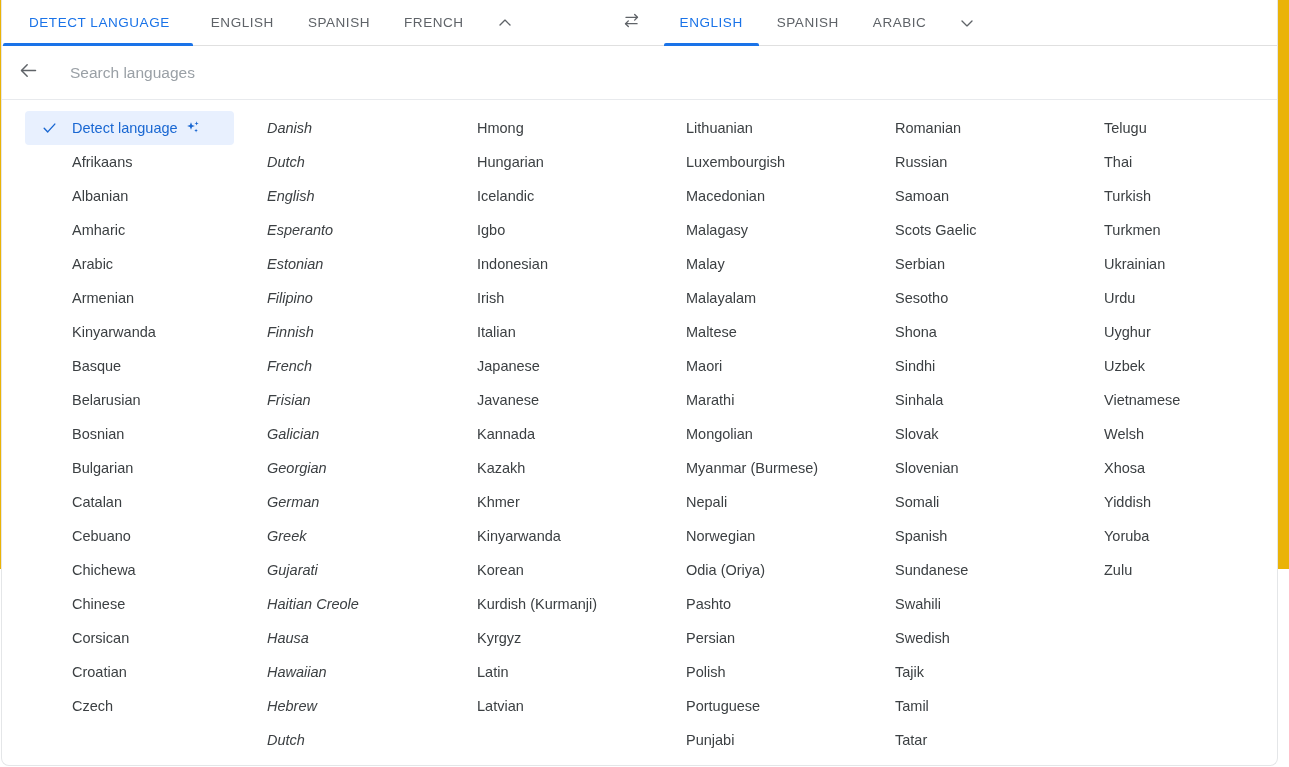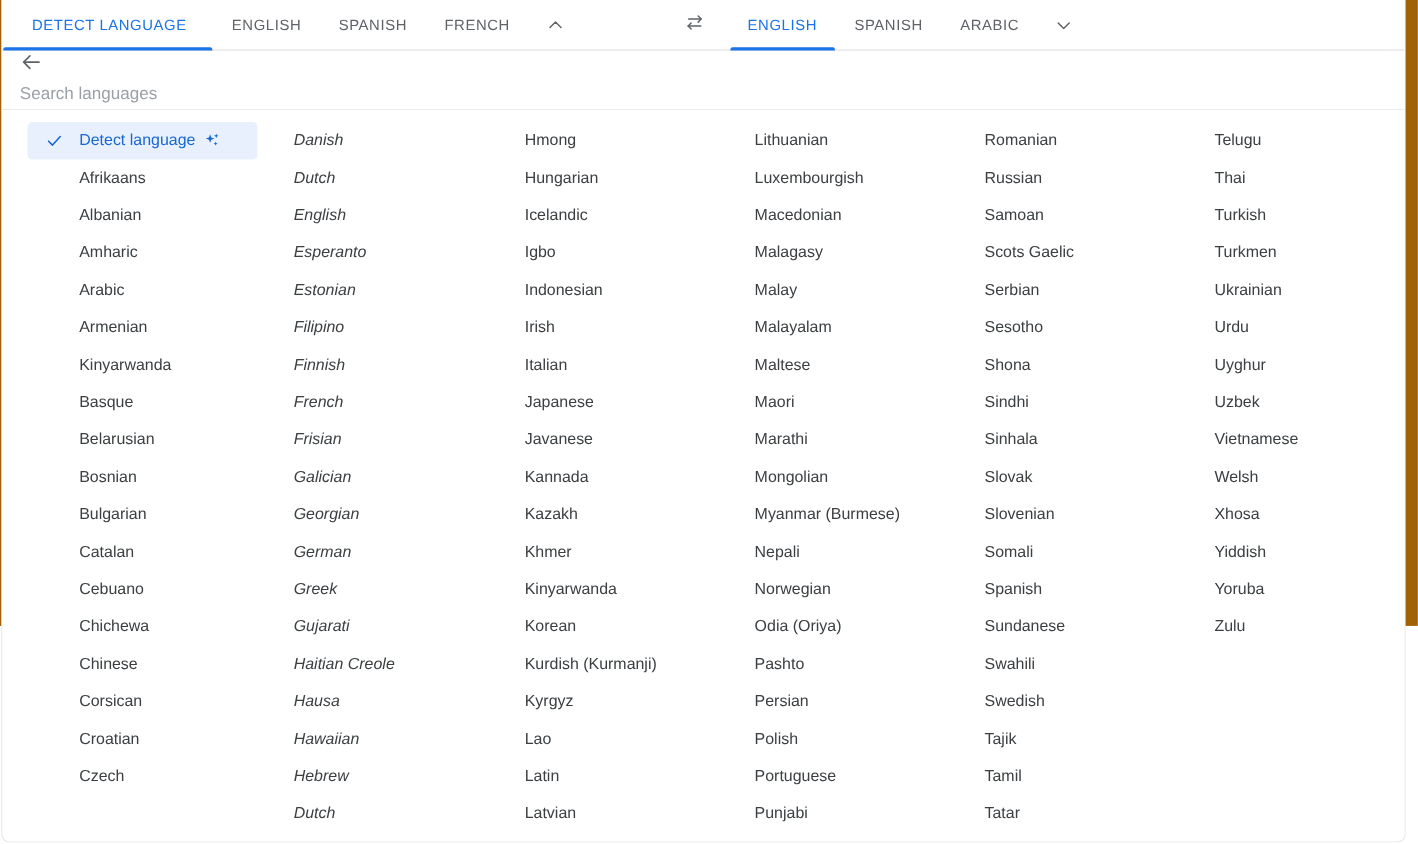--- a/index.html
+++ b/index.html
@@ -12,21 +12,21 @@
   }
   body {
     font-family: "Liberation Sans", sans-serif;
     -webkit-font-smoothing: antialiased;
   }
 
   .page {
     position: relative;
     width: 1289px;
     height: 569px;
-    background: #a16207;
+    background: #eab308;
     box-sizing: border-box;
   }
 
   
   .card {
     position: absolute;
     left: 1px;
     top: 0;
     width: 1277px;
     height: 766px;
@@ -104,25 +104,24 @@
     justify-content: center;
     width: 62px;
     margin-left: 72px;
   }
 
   .spacer-flex { flex: 1 1 auto; }
 
   
   .searchrow {
     display: flex;
-    align-items: flex-start;
+    align-items: center;
     height: 53px;
     border-bottom: 1px solid #e8eaed;
     background: #ffffff;
-    flex-direction: column;
   }
   .back-btn {
     width: 52px;
     display: flex;
     align-items: center;
     justify-content: center;
     color: #5f6368;
     cursor: pointer;
   }
   .search-input {
@@ -440,23 +439,20 @@
             <div class="langitem">
               <span class="lang-label">Korean</span>
             </div>
             <div class="langitem">
               <span class="lang-label">Kurdish (Kurmanji)</span>
             </div>
             <div class="langitem">
               <span class="lang-label">Kyrgyz</span>
             </div>
             <div class="langitem">
-              <span class="lang-label">Lao</span>
-            </div>
-            <div class="langitem">
               <span class="lang-label">Latin</span>
             </div>
             <div class="langitem">
               <span class="lang-label">Latvian</span>
             </div>
           </div>
           <div class="col">
             <div class="langitem">
               <span class="lang-label">Lithuanian</span>
             </div>

